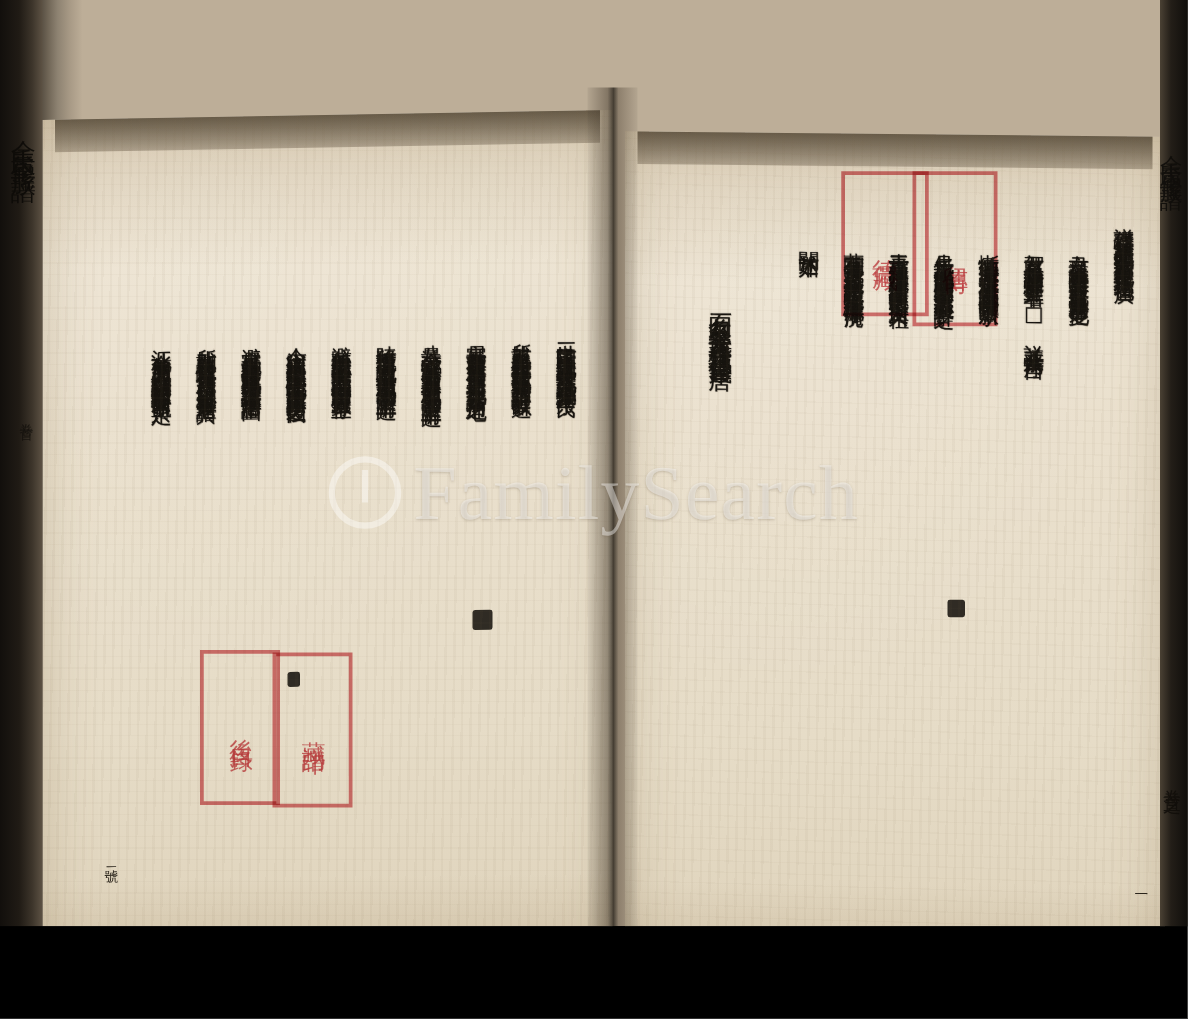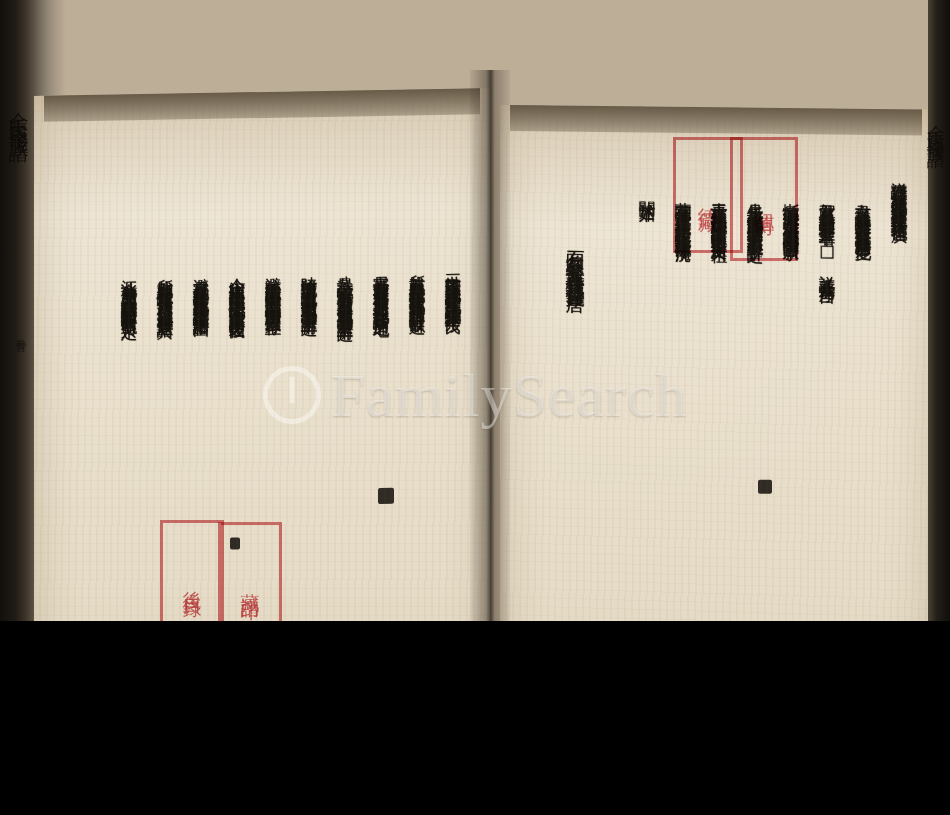--- a/index.html
+++ b/index.html
@@ -3,21 +3,21 @@
 <meta charset="utf-8">
 <style>
   html, body {
     margin: 0;
     padding: 0;
     background: #000;
   }
   #page {
     position: relative;
     width: 950px;
-    height: 621px;
+    height: 741px;
     overflow: hidden;
     background: #1b1a17;
     font-family: "DejaVu Sans", sans-serif;
   }
 
   
   .scan-bg {
     position: absolute;
     inset: 0;
     background:

